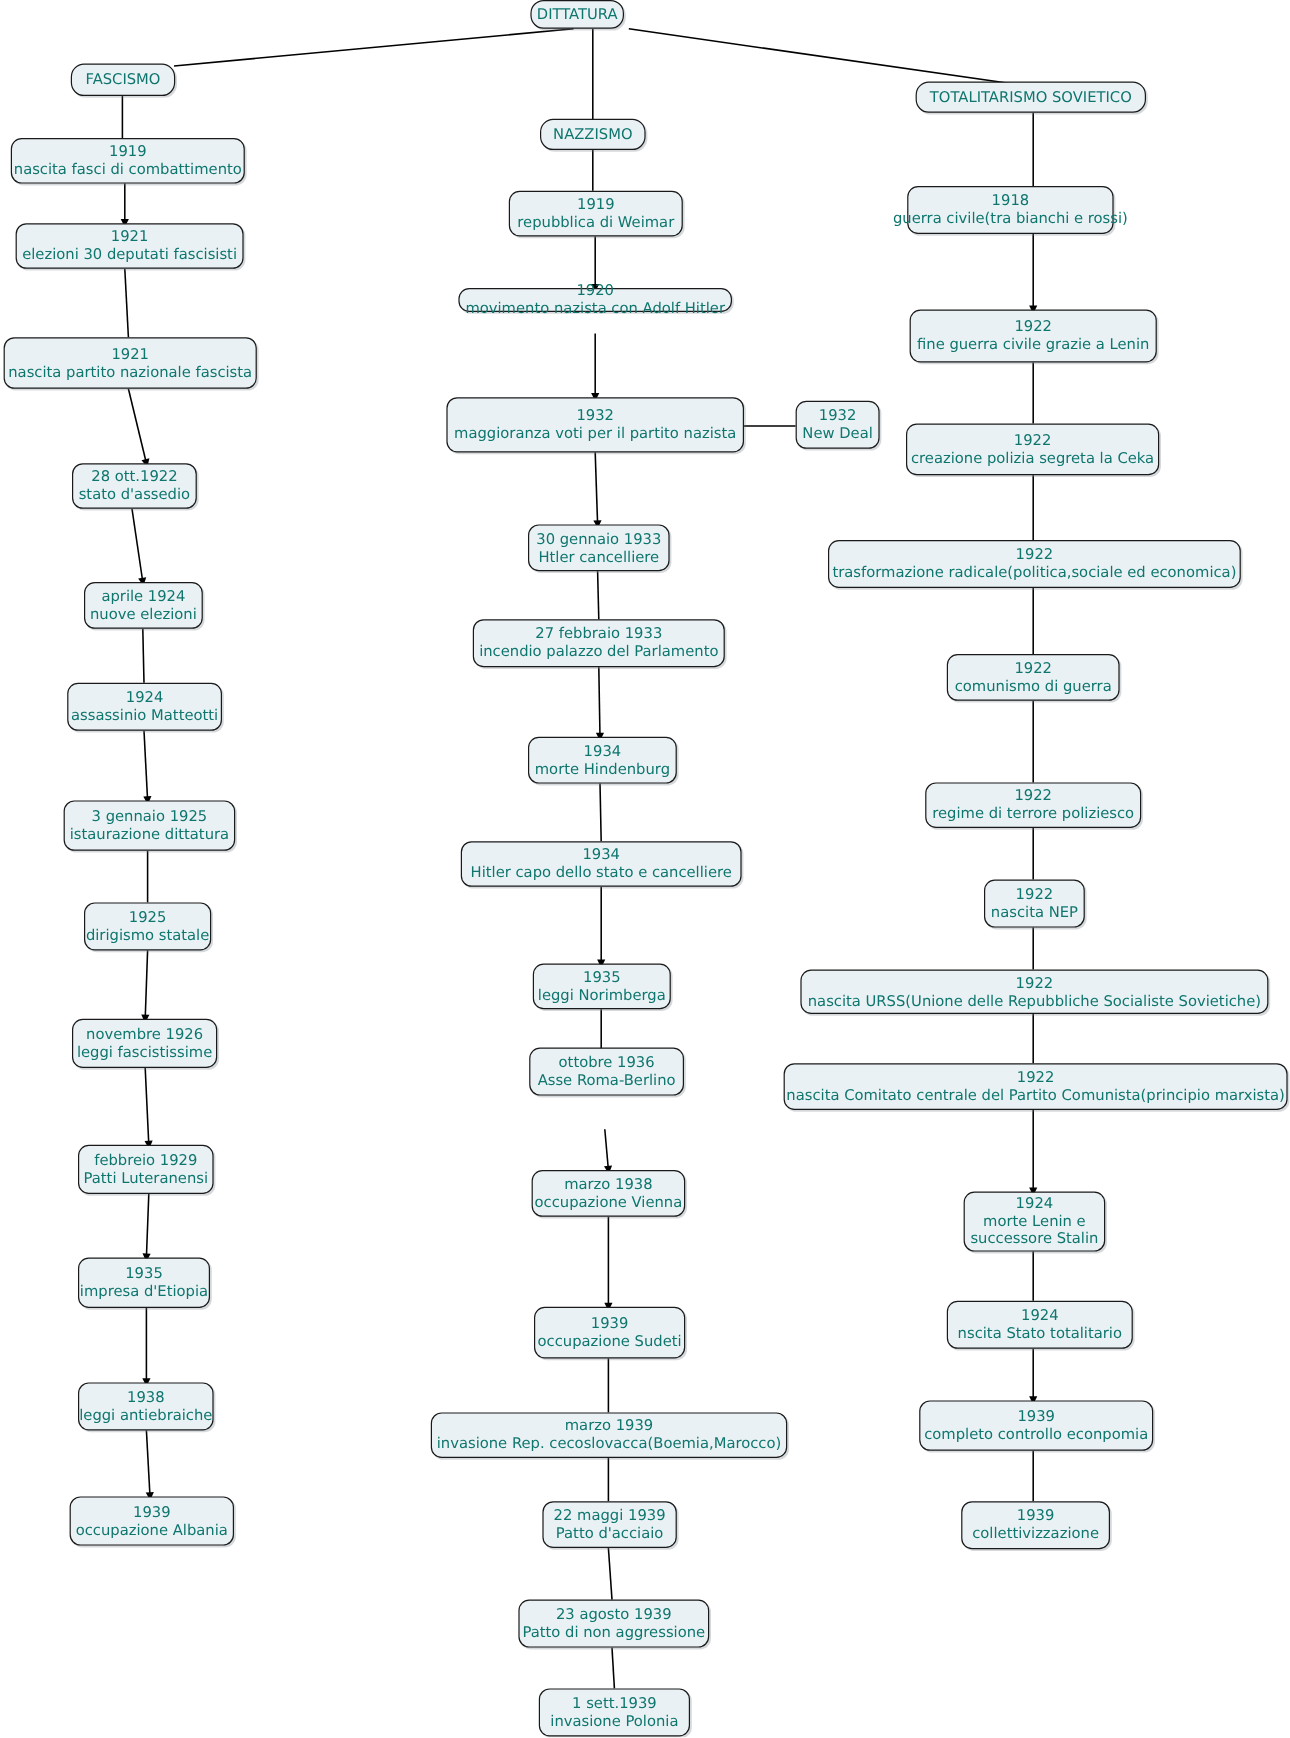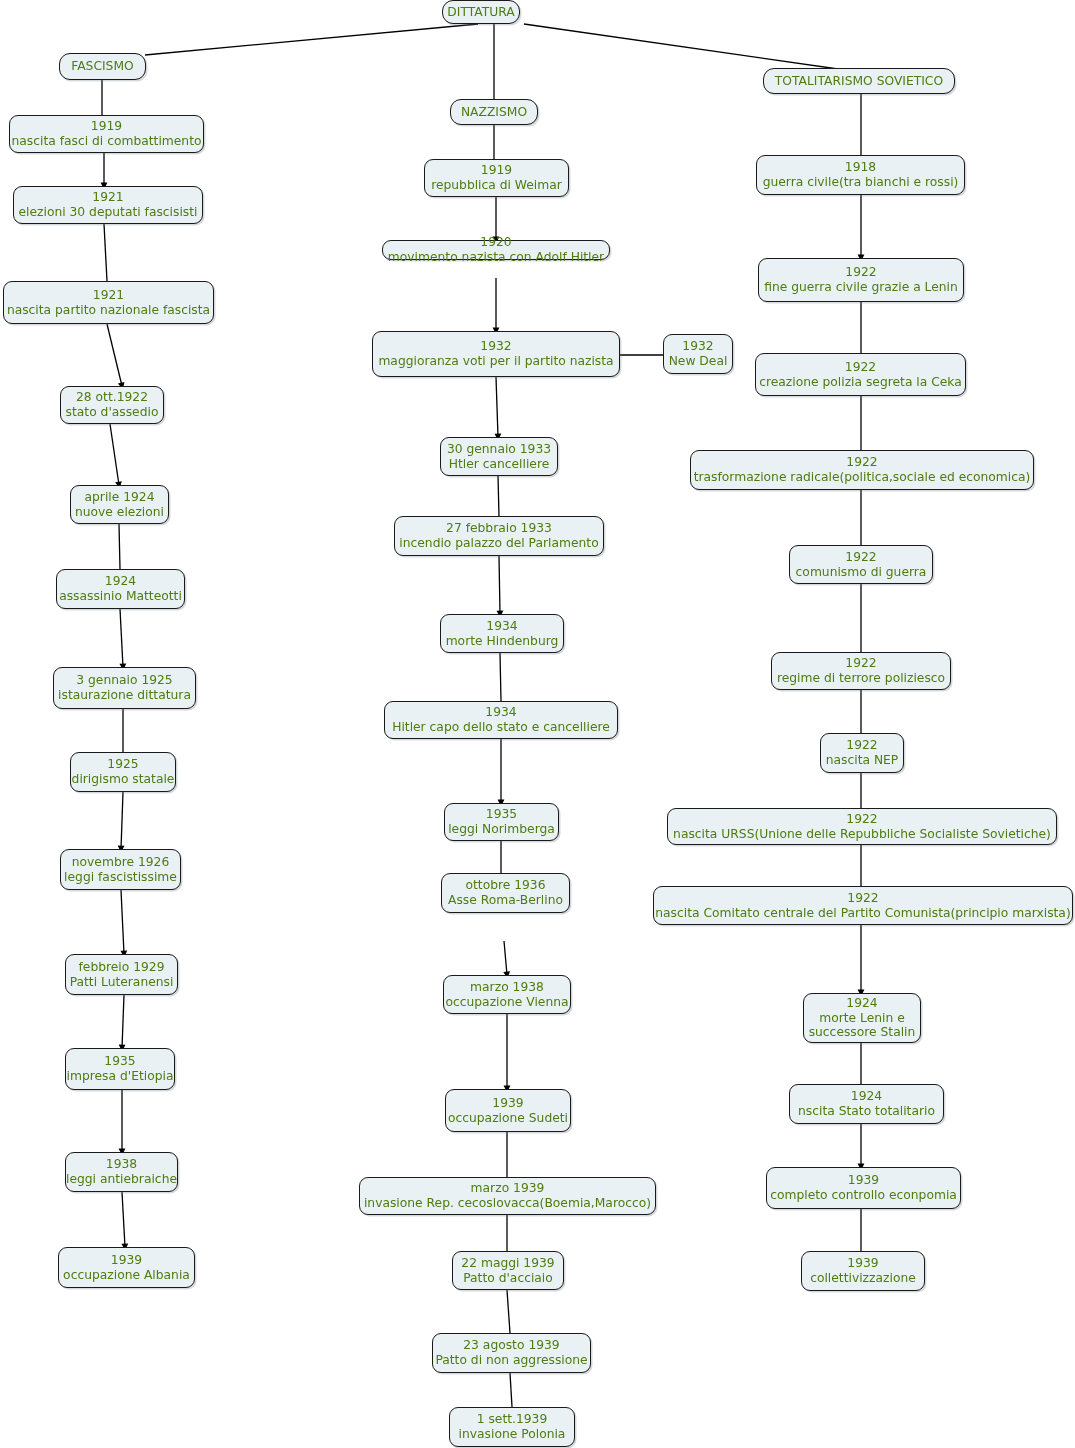--- a/index.html
+++ b/index.html
@@ -29,21 +29,21 @@
     position: absolute;
     box-sizing: border-box;
     background: #e9f1f4;
     border: 1.3px solid #1a1a1a;
     border-radius: 9px;
     display: flex;
     flex-direction: column;
     align-items: center;
     justify-content: center;
     text-align: center;
-    color: #4d7c0f;
+    color: #0f766e;
     font-size: 12.3px;
     line-height: 14.6px;
     white-space: nowrap;
     z-index: 2;
     box-shadow: 1.5px 1.5px 0 rgba(120,130,140,0.30);
   }
   .node .ln {
     display: block;
   }
   .root {
@@ -243,21 +243,21 @@
   </div>
   <div class="node" style="left:432px; top:1333px; width:159px; height:40px;text-align:right;">
     <span class="ln">23 agosto 1939</span>
     <span class="ln">Patto di non aggressione</span>
   </div>
   <div class="node" style="left:449px; top:1407px; width:126px; height:40px;">
     <span class="ln">1 sett.1939</span>
     <span class="ln">invasione Polonia</span>
   </div>
 
-  <div class="node" style="left:756px; top:155px; width:209px; height:40px;">
+  <div class="node" style="left:756px; top:155px; width:172px; height:40px;">
     <span class="ln">1918</span>
     <span class="ln">guerra civile(tra bianchi e rossi)</span>
   </div>
   <div class="node" style="left:758px; top:258px; width:206px; height:44px;">
     <span class="ln">1922</span>
     <span class="ln">fine guerra civile grazie a Lenin</span>
   </div>
   <div class="node" style="left:755px; top:353px; width:211px; height:43px;">
     <span class="ln">1922</span>
     <span class="ln">creazione polizia segreta la Ceka</span>

